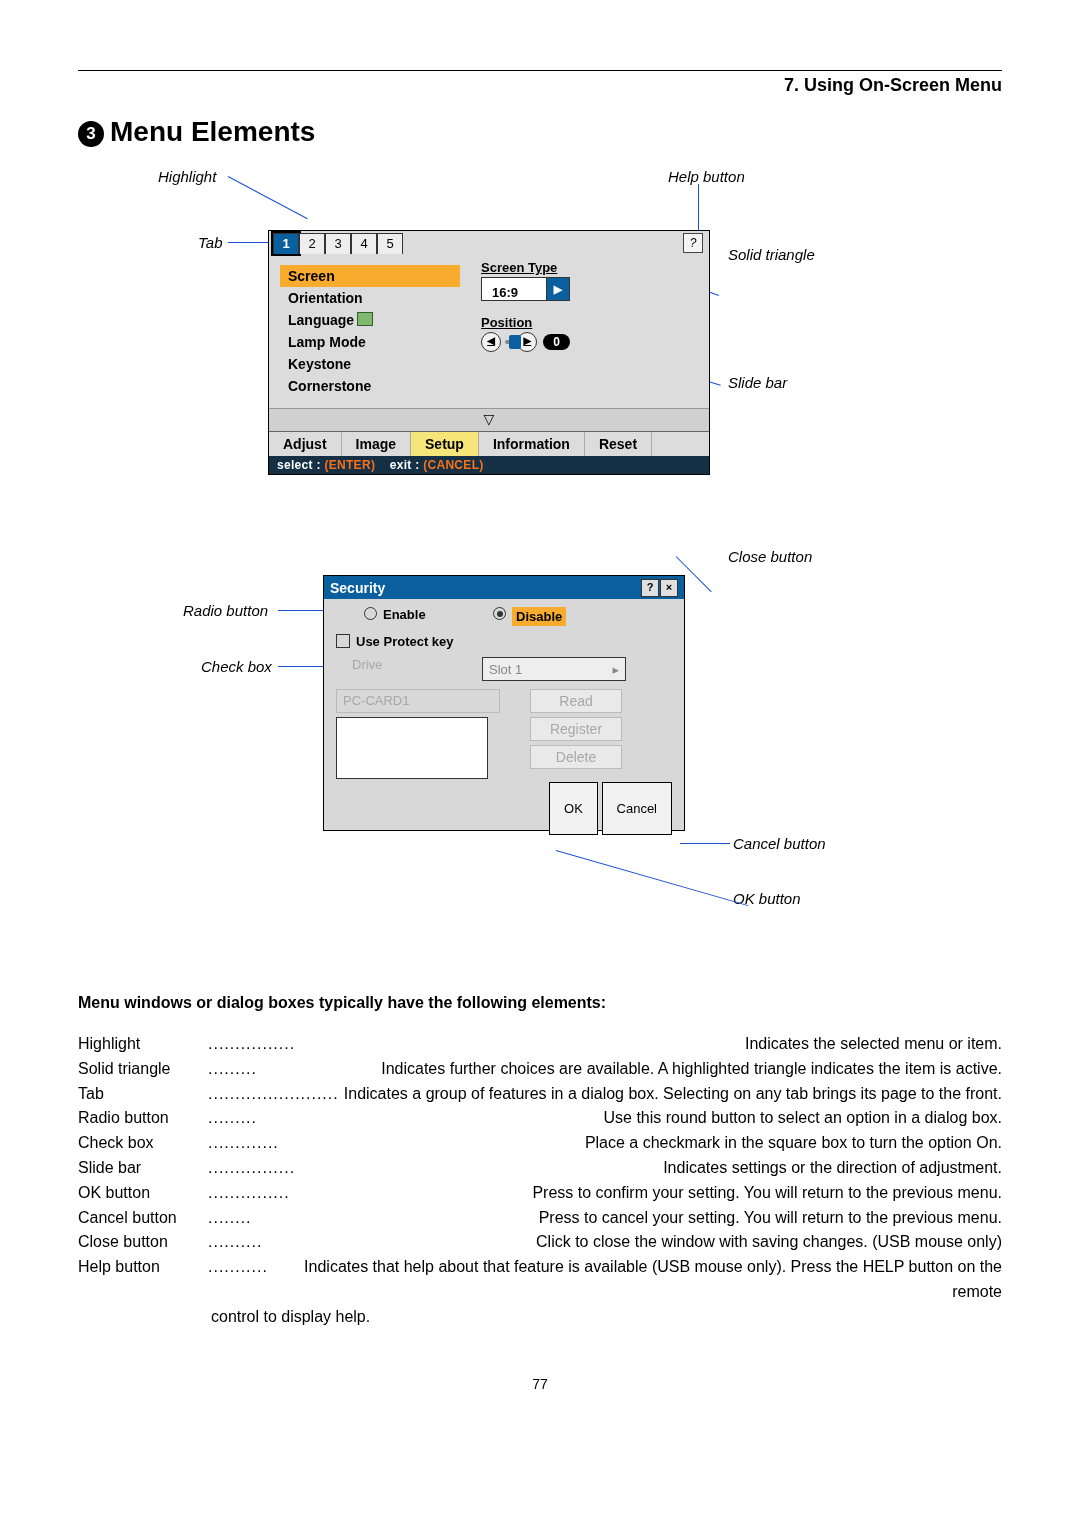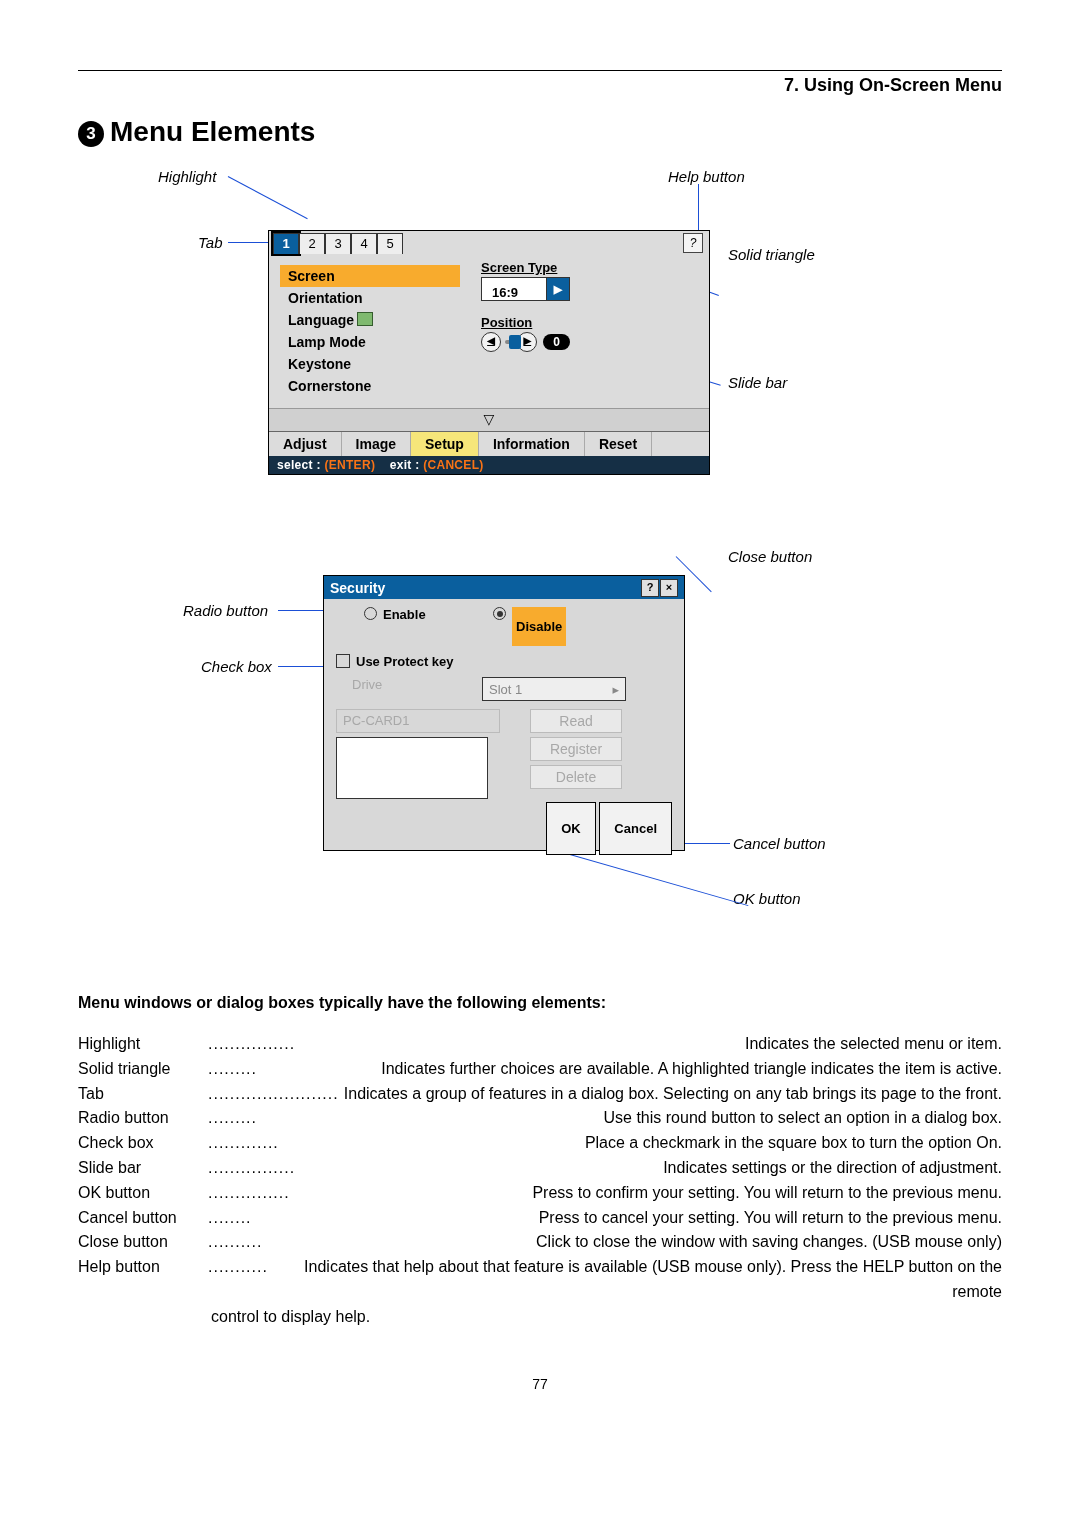--- a/index.html
+++ b/index.html
@@ -163,29 +163,29 @@
     position:absolute;left:245px;top:35px;width:360px;background:#d8d8d8;border:1px solid #000;
   }
   .dlg-title{
     background:#0a5f9e;color:#fff;font-weight:bold;padding:2px 6px;font-size:14px;display:flex;justify-content:space-between;align-items:center;
   }
   .dlg-title-btns span{display:inline-block;width:16px;height:16px;border:1px solid #333;background:#e0e0e0;color:#000;text-align:center;line-height:14px;font-size:11px;margin-left:1px;}
   .dlg-body{padding:8px 12px 14px 12px;font-size:13px;}
   .row{display:flex;margin-bottom:8px;}
   .radio-dot{width:11px;height:11px;border:1px solid #333;border-radius:50%;margin-right:6px;display:inline-flex;align-items:center;justify-content:center;}
   .radio-dot.filled::after{content:"";width:6px;height:6px;background:#333;border-radius:50%;}
-  .disable-hl{background:#f8ab2d;padding:12px 4px;}
+  .disable-hl{background:#f8ab2d;padding:2px 4px;}
   .kw-box{border:1px solid #333;background:#fff;width:130px;height:20px;display:inline-flex;align-items:center;padding:0 4px;}
   .kw-icon{width:14px;height:14px;border:1px solid #555;margin-right:6px;}
   .chk{width:12px;height:12px;border:1px solid #333;margin-right:6px;display:inline-block;}
   .drive-sel{border:1px solid #333;background:#eee;color:#888;width:130px;height:22px;padding:0 6px;display:inline-flex;align-items:center;justify-content:space-between;}
   .big-input{border:1px solid #333;background:#fff;width:150px;height:60px;margin-top:4px;}
   .greyed{color:#a8a8a8;}
   .soft-btn{border:1px solid #bbb;background:#e9e9e9;color:#a8a8a8;width:90px;height:22px;text-align:center;line-height:22px;margin-bottom:4px;font-size:14px;}
-  .ok-btn,.cancel-btn{border:1px solid #000;background:#f2f2f2;padding:18px 14px;font-weight:bold;font-size:13px;}
+  .ok-btn,.cancel-btn{border:1px solid #000;background:#f2f2f2;padding:18px 14px;font-weight:normal;font-size:13px;}
 
   
   .defs-heading{font-weight:bold;font-size:16px;margin:54px 0 20px 0;}
   .def-row{display:flex;font-size:16px;line-height:1.55;}
   .def-term{width:130px;white-space:nowrap;}
   .def-dots{flex-shrink:0;letter-spacing:1px;}
   .def-text{flex:1;padding-left:3px;text-align:right;}
   .def-cont{padding-left:133px;font-size:16px;line-height:1.55;}
 
   .page-num{text-align:center;font-weight:normal;font-size:14px;margin-top:46px;}

